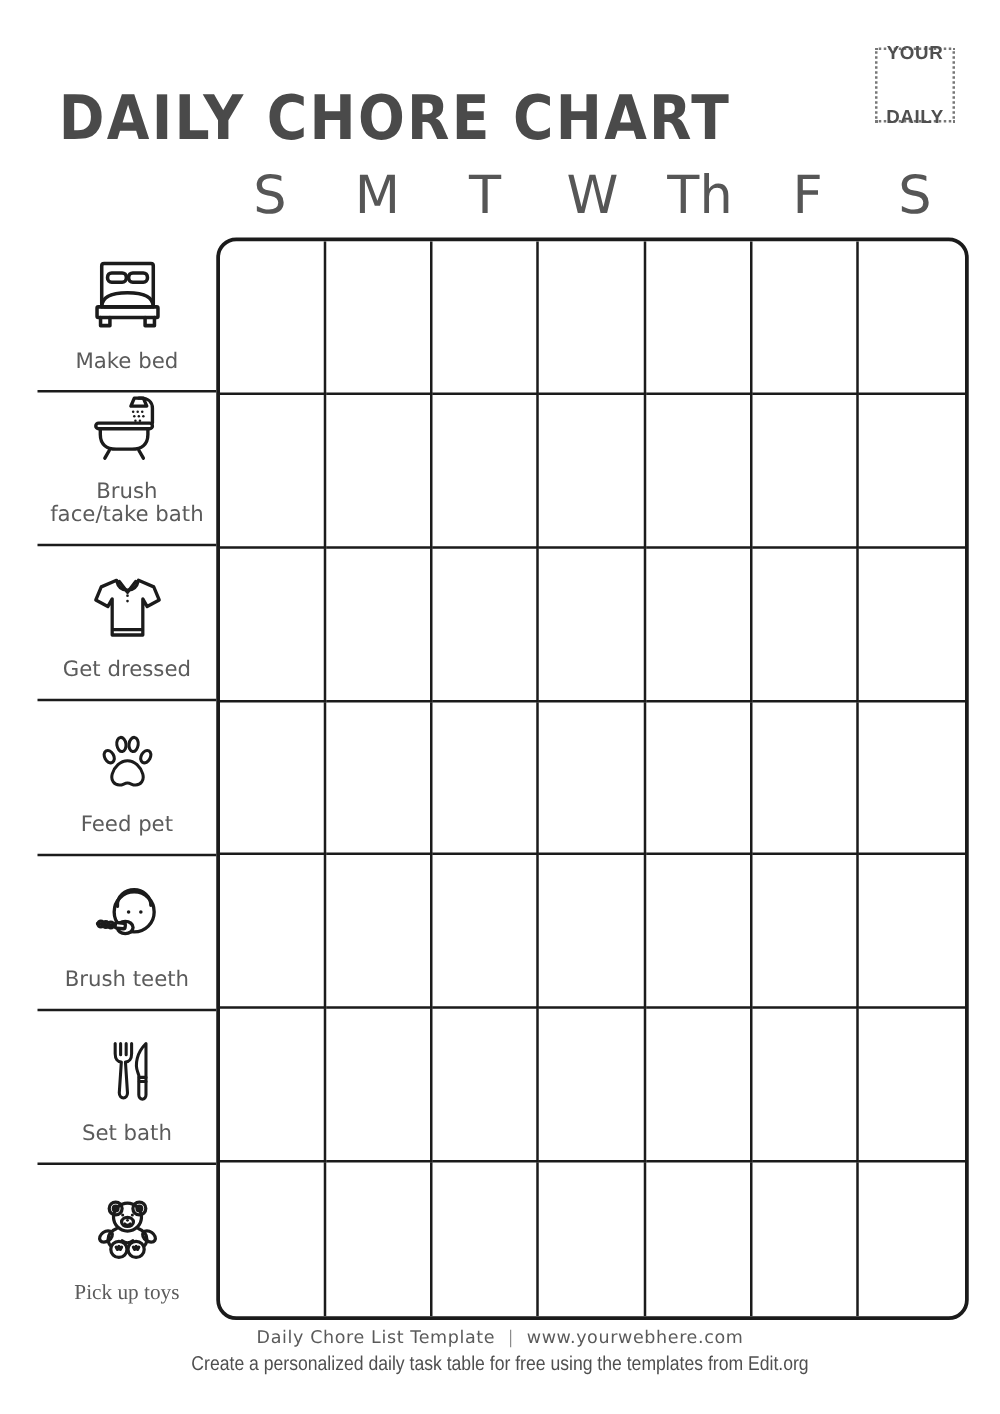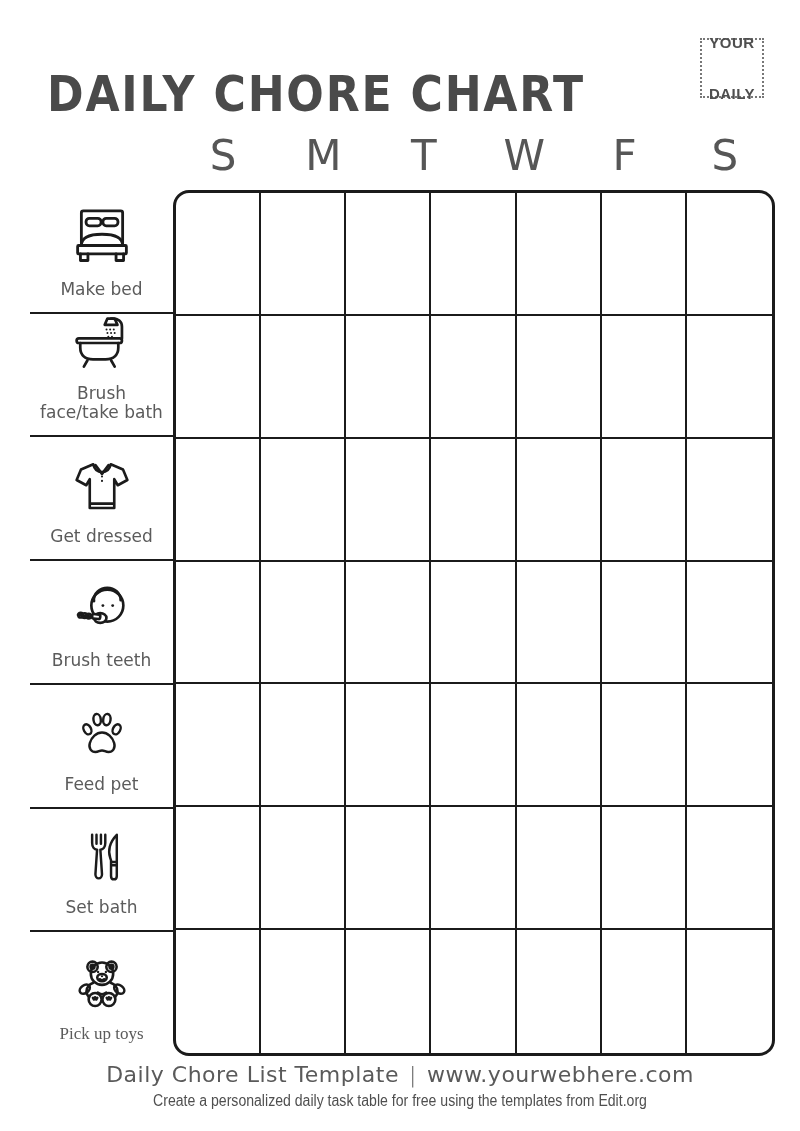--- a/index.html
+++ b/index.html
@@ -59,21 +59,21 @@
     display:grid; grid-template-columns:repeat(7,1fr); grid-template-rows:repeat(7,1fr);
     background:#ffffff;
   }
   .cell { border-right:2px solid #1b1b1b; border-bottom:2px solid #1b1b1b; }
   .cell.last-col { border-right:none; }
   .cell.last-row { border-bottom:none; }
 
   
   .footer { position:absolute; left:0; top:1062px; width:800px; text-align:center; }
   .footer-line1 {
-    font-size:22px; color:#5a5a5a; letter-spacing:0.5px; white-space:nowrap;
+    font-size:14px; color:#5a5a5a; letter-spacing:0.5px; white-space:nowrap;
   }
   .footer-line1 .pipe { margin:0 10px; font-weight:300; color:#5a5a5a; }
   .footer-line2 {
     margin-top:5px; font-family:"Liberation Sans", sans-serif;
     font-size:16px; color:#4f4f4f; white-space:nowrap;
     transform:scaleX(0.88); transform-origin:center top;
   }
 </style>
 </head>
 <body>
@@ -85,20 +85,21 @@
   <div class="logo-box">
     <span>YOUR</span>
     <span>DAILY</span>
   </div>
 
   <div class="day-row" id="day-row">
       <div class="day-cell">S</div>
       <div class="day-cell">M</div>
       <div class="day-cell">T</div>
       <div class="day-cell">W</div>
+      <div class="day-cell">Th</div>
       <div class="day-cell">F</div>
       <div class="day-cell">S</div>
     </div>
 
   <div class="labels" id="labels">
       <div class="chore-row">
         <span>
           <svg width="68" height="60" viewBox="0 0 72 64" fill="none" stroke="#1b1b1b" stroke-width="3" stroke-linecap="round" stroke-linejoin="round">
     <rect x="14" y="3" width="44" height="37" rx="2"></rect>
     <rect x="19" y="11" width="16" height="8" rx="3.5"></rect>
@@ -146,49 +147,49 @@
     <circle cx="32" cy="20" r="1.2" fill="#1b1b1b" stroke="none"></circle>
     <circle cx="32" cy="25" r="1.2" fill="#1b1b1b" stroke="none"></circle>
           </svg>
         </span>
         <div class="chore-label">
           <div>Get dressed</div>
         </div>
       </div>
       <div class="chore-row">
         <span>
+          <svg width="52" height="56" viewBox="0 0 64 64" fill="none" stroke="#1b1b1b" stroke-width="3" stroke-linecap="round" stroke-linejoin="round">
+    <path d="M32,29 c-7,0 -13,6 -15,13 -1.8,6.5 2,11 7,11 4,0 4.5,-2 8,-2 s4,2 8,2 c5,0 8.8,-4.5 7,-11 -2,-7 -8,-13 -15,-13 z"></path>
+    <ellipse cx="14" cy="25" rx="4.5" ry="6.5" transform="rotate(-28 14 25)"></ellipse>
+    <ellipse cx="26" cy="13" rx="4.5" ry="7" transform="rotate(-8 26 13)"></ellipse>
+    <ellipse cx="38" cy="13" rx="4.5" ry="7" transform="rotate(8 38 13)"></ellipse>
+    <ellipse cx="50" cy="25" rx="4.5" ry="6.5" transform="rotate(28 50 25)"></ellipse>
+          </svg>
+        </span>
+        <div class="chore-label">
+          <div>Feed pet</div>
+        </div>
+      </div>
+      <div class="chore-row">
+        <span>
           <svg width="64" height="58" viewBox="0 0 72 64" fill="none" stroke="#1b1b1b" stroke-width="3" stroke-linecap="round" stroke-linejoin="round">
     <circle cx="42" cy="27" r="18"></circle>
     <path d="M27,22 c-1,-9 7,-15 15,-15 8,0 15,6 15,14"></path>
     <circle cx="37" cy="27" r="1.6" fill="#1b1b1b" stroke="none"></circle>
     <circle cx="48" cy="27" r="1.6" fill="#1b1b1b" stroke="none"></circle>
     <ellipse cx="34" cy="41" rx="7" ry="5.5" fill="#ffffff"></ellipse>
     <rect x="25" y="36.8" width="9" height="5" rx="1.5" transform="rotate(6 29 39)" fill="#ffffff"></rect>
     <path d="M9,37.5 l14,1.8"></path>
     <circle cx="12" cy="37.8" r="2.6"></circle>
             <circle cx="16.5" cy="38.3" r="2.6"></circle>
             <circle cx="21" cy="38.8" r="2.6"></circle>
           </svg>
         </span>
         <div class="chore-label">
           <div>Brush teeth</div>
-        </div>
-      </div>
-      <div class="chore-row">
-        <span>
-          <svg width="52" height="56" viewBox="0 0 64 64" fill="none" stroke="#1b1b1b" stroke-width="3" stroke-linecap="round" stroke-linejoin="round">
-    <path d="M32,29 c-7,0 -13,6 -15,13 -1.8,6.5 2,11 7,11 4,0 4.5,-2 8,-2 s4,2 8,2 c5,0 8.8,-4.5 7,-11 -2,-7 -8,-13 -15,-13 z"></path>
-    <ellipse cx="14" cy="25" rx="4.5" ry="6.5" transform="rotate(-28 14 25)"></ellipse>
-    <ellipse cx="26" cy="13" rx="4.5" ry="7" transform="rotate(-8 26 13)"></ellipse>
-    <ellipse cx="38" cy="13" rx="4.5" ry="7" transform="rotate(8 38 13)"></ellipse>
-    <ellipse cx="50" cy="25" rx="4.5" ry="6.5" transform="rotate(28 50 25)"></ellipse>
-          </svg>
-        </span>
-        <div class="chore-label">
-          <div>Feed pet</div>
         </div>
       </div>
       <div class="chore-row">
         <span>
           <svg width="46" height="58" viewBox="0 0 56 64" fill="none" stroke="#1b1b1b" stroke-width="3" stroke-linecap="round" stroke-linejoin="round">
     <path d="M16,5 v10 c0,5 2.5,8 6,8 l-2,30 c0,3 1.8,5 4,5 s4,-2 4,-5 l-2,-30 c3.5,0 6,-3 6,-8 V5"></path>
     <path d="M21.3,5 v11 M26.7,5 v11"></path>
     <path d="M46,5 c-9,9 -11,20 -8,28 l1,3 v19 c0,2.6 1.6,4.2 3.5,4.2 1.9,0 3.5,-1.6 3.5,-4.2 V5 Z"></path>
     <path d="M39.5,38 h6.5 M39.5,42 h6.5"></path>
           </svg>

